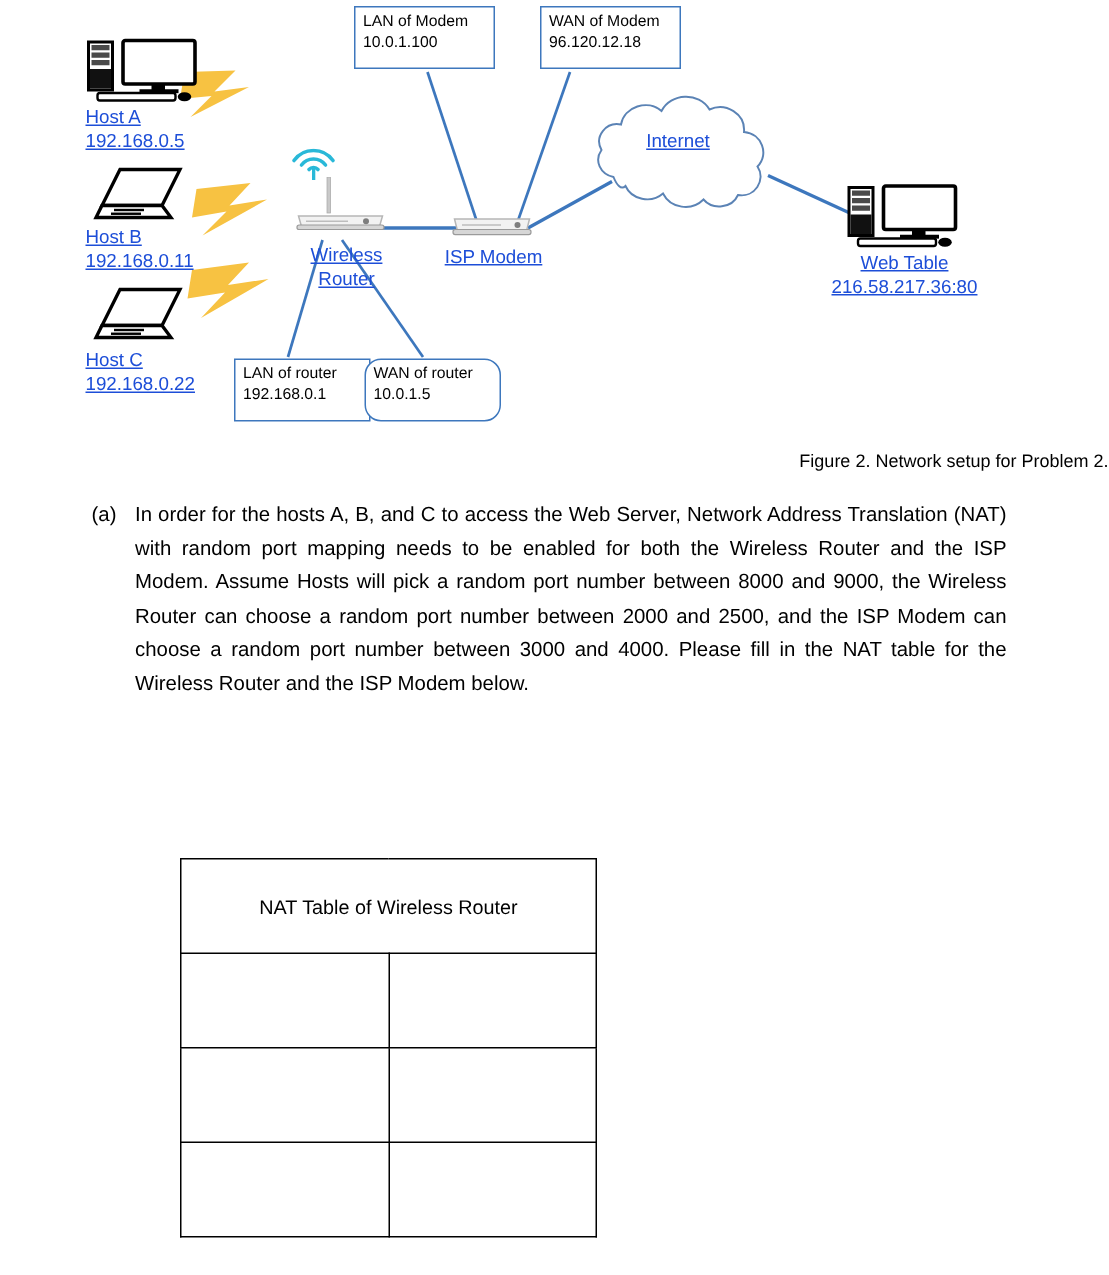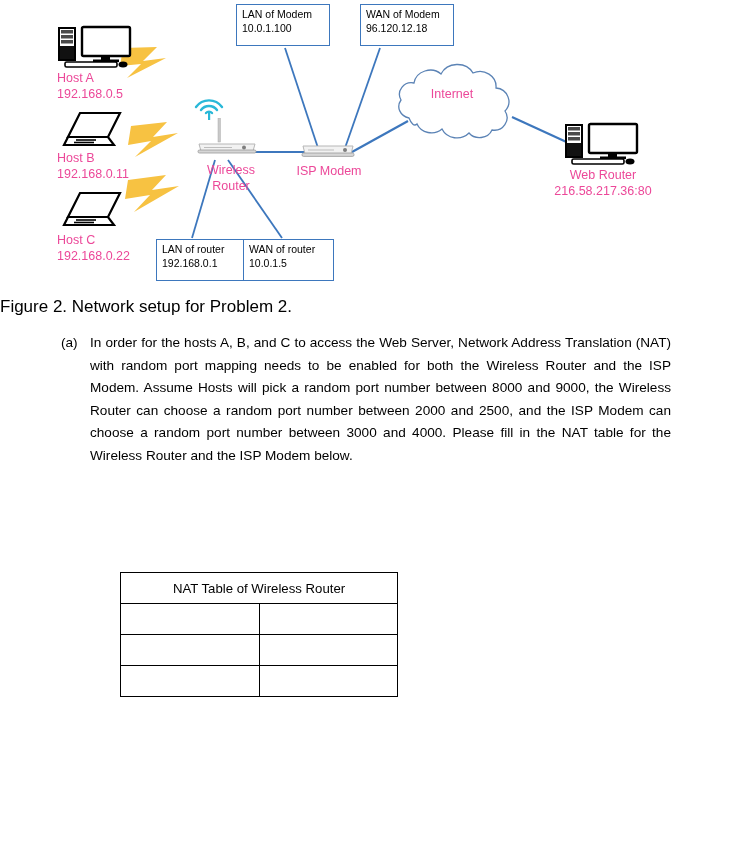--- a/index.html
+++ b/index.html
@@ -44,22 +44,23 @@
     color: #000;
     white-space: nowrap;
   }
   .labelbox .l2 { display: block; }
 
   
   .caption {
     position: absolute;
     font-size: 12.5px;
     line-height: 16px;
-    color: #ec4899;
+    color: #1d4ed8;
     white-space: nowrap;
+    text-decoration: underline;
   }
   .caption.center { text-align: center; }
 
   
   .pc { position: absolute; }
 
   
   .laptop { position: absolute; }
 
   
@@ -69,22 +70,22 @@
   .wifi { position: absolute; }
 
   
   #body-text {
     position: absolute;
     left: 0;
     top: 298px;
     width: 739px;
   }
   .fig-caption {
-    text-align: left;
-    font-size: 17px;
+    text-align: right;
+    font-size: 12px;
     line-height: 18px;
     margin-bottom: 16px;
   }
   .para {
     margin: 0 68px 0 14px;
     font-size: 13.6px;
     line-height: 22.5px;
     text-align: justify;
     text-indent: 62px;
   }
@@ -113,21 +114,21 @@
     border-collapse: collapse;
     width: 278px;
     table-layout: fixed;
   }
   table.nat td {
     border: 1.3px solid #000000;
     height: 28px;
     font-size: 13.2px;
     text-align: center;
     vertical-align: middle;
-    padding: 0;
+    padding: 16px;
   }
   table.nat td.title { height: 30px; }
   table.nat td.blank { height: 30px; }
 </style>
 </head>
 <body>
 
 <div id="figure">
 
   <svg class="wires" viewBox="0 0 739 295">
@@ -264,38 +265,38 @@
       <rect x="4" y="15" width="12" height="3.5" fill="#4a4a4a"></rect>
       <rect x="3" y="21" width="14" height="13" fill="#111111"></rect>
       <rect x="25" y="2" width="48" height="29" rx="1.5" fill="#ffffff" stroke="#000" stroke-width="2.4"></rect>
       <rect x="44" y="31" width="9" height="4" fill="#000"></rect>
       <rect x="36" y="34.5" width="26" height="2.6" fill="#000"></rect>
       <rect x="8" y="37" width="52" height="5" rx="1.6" fill="#ffffff" stroke="#000" stroke-width="1.6"></rect>
       <ellipse cx="66" cy="39.5" rx="4.5" ry="3" fill="#000"></ellipse>
     </svg>
   </div>
   <div class="caption center" style="left:530px; top:167px; width:146px;">
-    <span>Web Router</span><br>
+    <span>Web Table</span><br>
     <span>216.58.217.36:80</span>
   </div>
 
   <div class="labelbox" style="left:236px; top:4px; width:94px; height:42px;">
     <span class="l2">LAN of Modem</span>
     <span class="l2">10.0.1.100</span>
   </div>
   <div class="labelbox" style="left:334px; top:4px; width:94px; height:42px;margin-left:26px;">
     <span class="l2">WAN of Modem</span>
     <span class="l2">96.120.12.18</span>
   </div>
 
   <div class="labelbox" style="left:156px; top:239px; width:91px; height:42px;">
     <span class="l2">LAN of router</span>
     <span class="l2">192.168.0.1</span>
   </div>
-  <div class="labelbox" style="left:243px; top:239px; width:91px; height:42px;">
+  <div class="labelbox" style="left:243px; top:239px; width:91px; height:42px;border-radius:11px;">
     <span class="l2">WAN of router</span>
     <span class="l2">10.0.1.5</span>
   </div>
 
 </div>
 
 <div id="body-text">
   <div class="fig-caption">Figure 2. Network setup for Problem 2.</div>
   <div class="item-a">
     <span class="marker">(a)</span>

